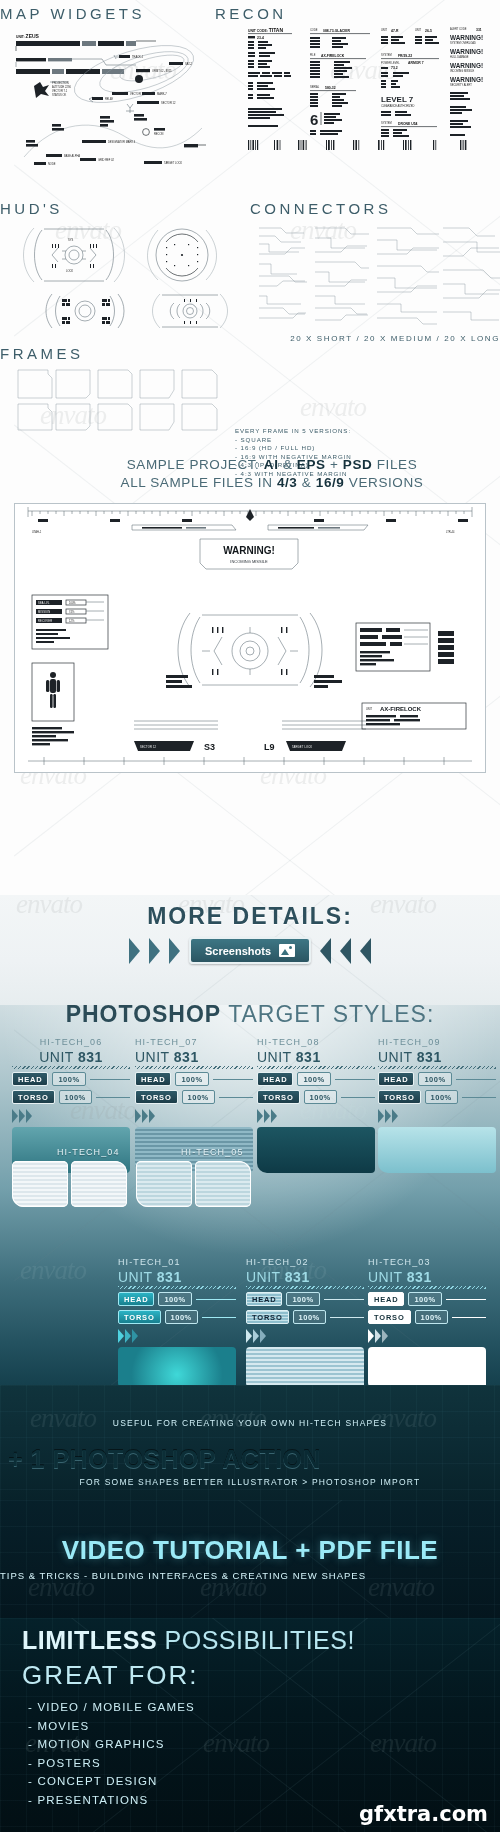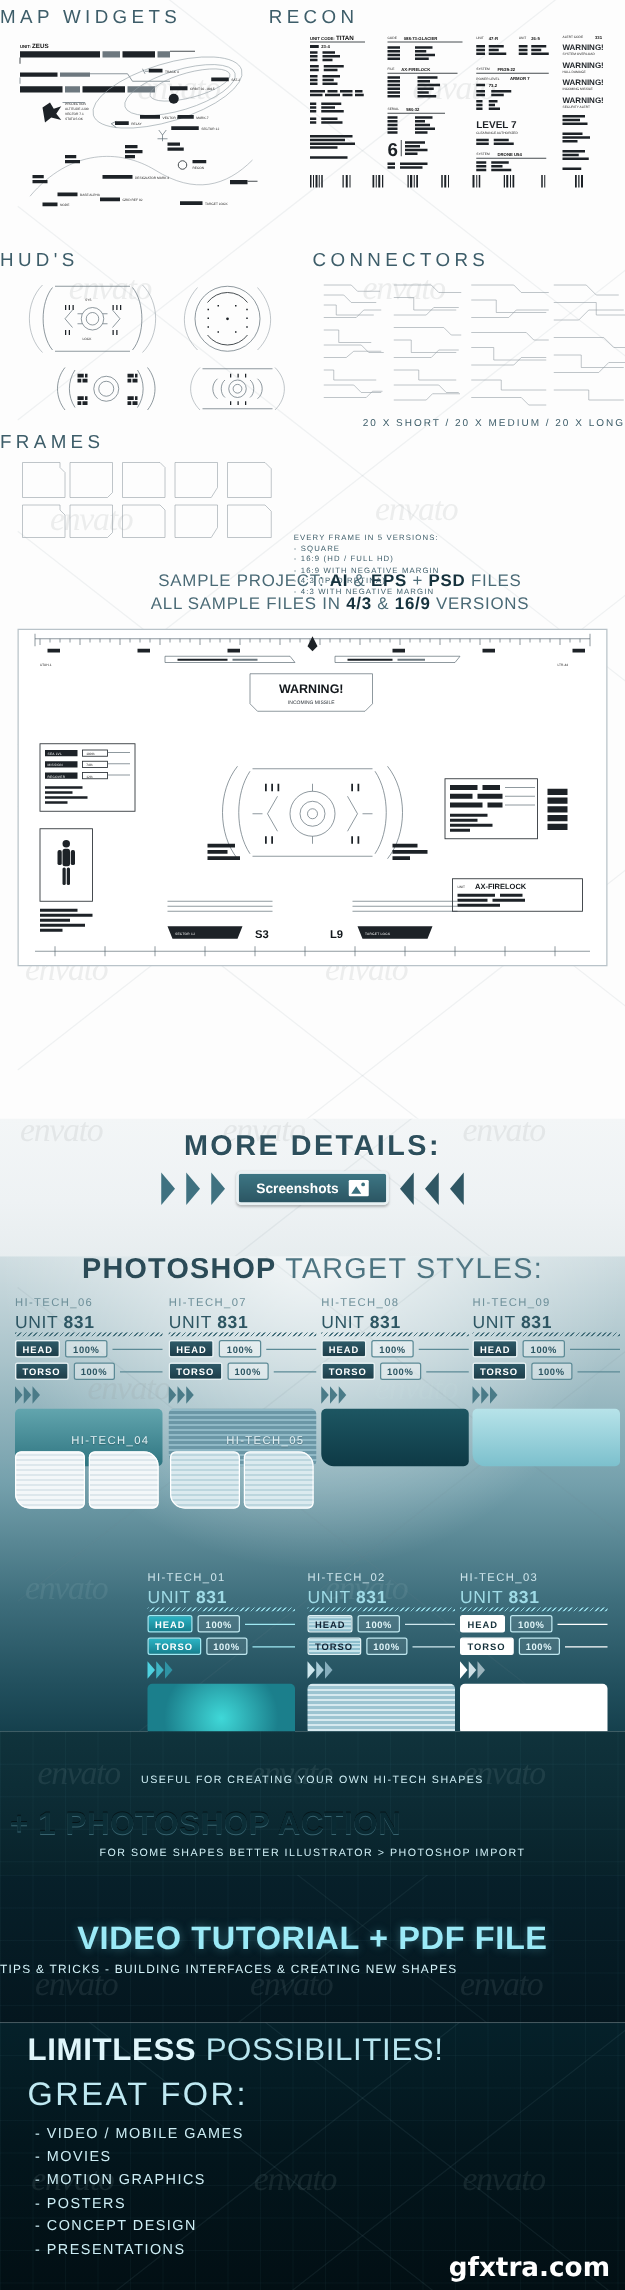--- a/index.html
+++ b/index.html
@@ -901,21 +901,21 @@
       <div class="wm" style="left:70px;top:90px;">envato</div>
       <div class="wm dk" style="left:300px;top:90px;">envato</div>
       <div class="wm dk" style="left:20px;top:250px;">envato</div>
       <div class="wm dk" style="left:260px;top:250px;">envato</div>
     </div>
 
     <div class="ps-title">
       <span>PHOTOSHOP</span><span class="thin"> TARGET STYLES:</span>
     </div>
 
-    <div class="swatch" style="left:12px;top:32px;">
+    <div class="swatch" style="left:12px;top:32px;text-align:center;">
       <div class="sw-name">HI-TECH_06</div>
       <div class="unit"><span>UNIT</span> <b>831</b></div>
       <div class="hatch"></div>
       <div class="rowline">
         <span class="pill">HEAD</span>
         <span class="pct">100%</span>
         <span class="tail"></span>
       </div>
       <div class="rowline">
         <span class="pill">TORSO</span>

